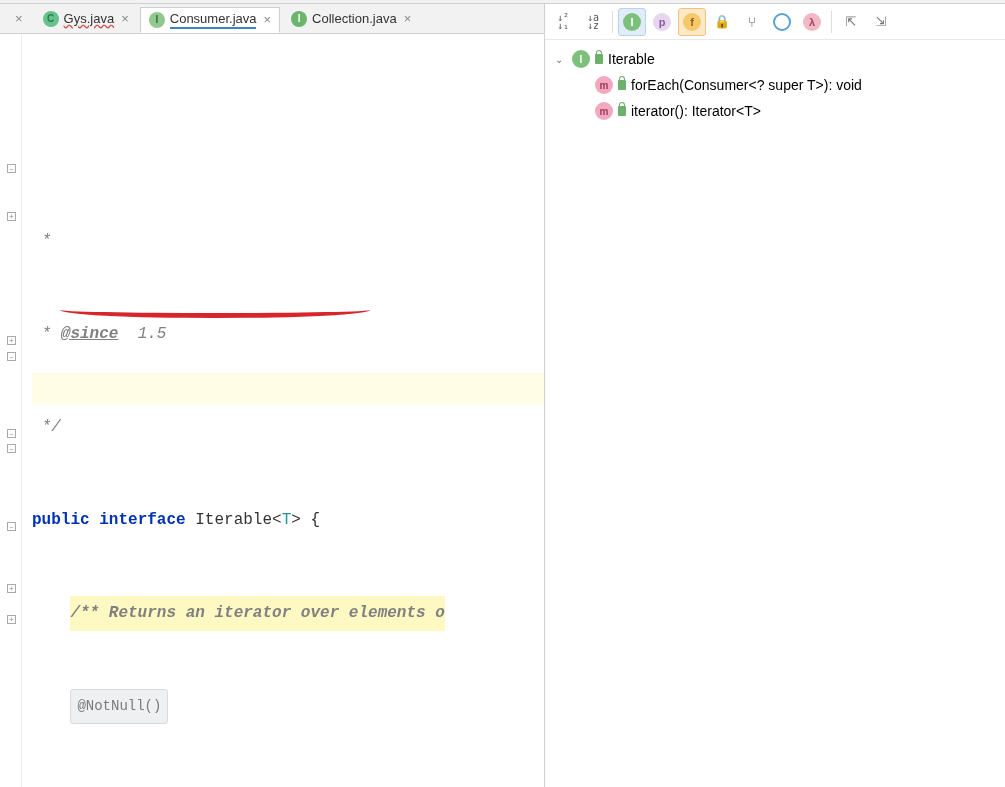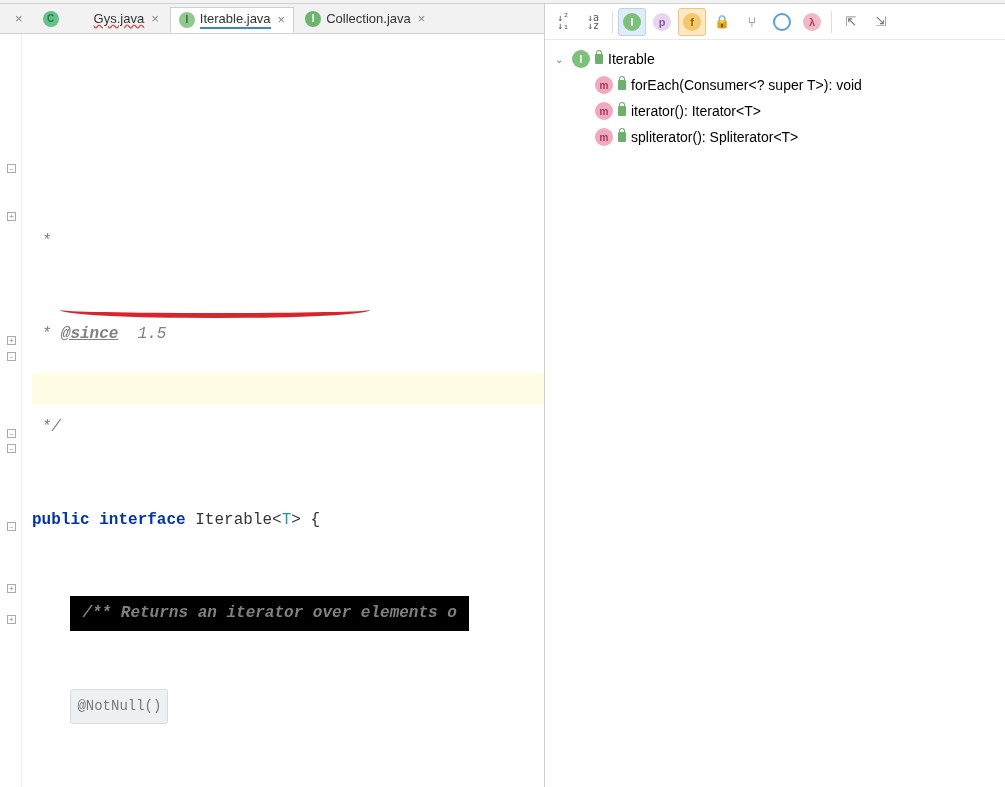--- a/index.html
+++ b/index.html
@@ -106,22 +106,22 @@
     flex:1;
     padding: 6px 0 0 10px;
     white-space: pre;
     position:relative;
   }
   .code .line { height:31px; display:flex; align-items:center;}
   .kw { color:#0033b3; font-weight:bold; }
   .type { color:#20999d; }
   .doc { color:#808080; font-style:italic; }
   .doctag { color:#808080; font-style:italic; font-weight:bold; text-decoration: underline;}
-  .err { text-decoration: underline wavy #d05050; margin-left: 30px; }
-  .greenbg { background:#000000; padding: 2px 12px; }
+  .err { text-decoration: underline wavy #d05050; }
+  .greenbg { background:#fef9c3; padding: 2px 0; }
   .graybox {
     background:#eef0f2; border:1px solid #d8dbde; border-radius:3px;
     padding:1px 6px; color:#7a7a7a; font-size:14px; font-style:normal;
   }
   .hl-row {
     position:absolute;
     left:0; right:0; height:31px;
     background:#fffde6;
     z-index:0;
   }
@@ -226,21 +226,21 @@
       <div class="tab">
         <span class="close">×</span>
       </div>
       <div class="tab">
         <span class="ficon c"></span>
         <span class="tab-label err">Gys.java</span>
         <span class="close">×</span>
       </div>
       <div class="tab active">
         <span class="ficon i"></span>
-        <span class="tab-label underline">Iterable.java</span>
+        <span class="tab-label underline">Consumer.java</span>
         <span class="close">×</span>
       </div>
       <div class="tab">
         <span class="ficon i-circle"></span>
         <span class="tab-label">Collection.java</span>
         <span class="close">×</span>
       </div>
     </div>
 
     <div class="code-area">
@@ -332,21 +332,16 @@
       <div class="tree-row child">
         <span class="badge method"></span>
         <span class="lockdot"></span>
         <span class="tree-label">forEach(Consumer&lt;? super T&gt;): void</span>
       </div>
       <div class="tree-row child">
         <span class="badge method"></span>
         <span class="lockdot"></span>
         <span class="tree-label">iterator(): Iterator&lt;T&gt;</span>
       </div>
-      <div class="tree-row child">
-        <span class="badge method"></span>
-        <span class="lockdot"></span>
-        <span class="tree-label">spliterator(): Spliterator&lt;T&gt;</span>
-      </div>
     </div>
   </div>
 
 </div>
 
 </body></html>

